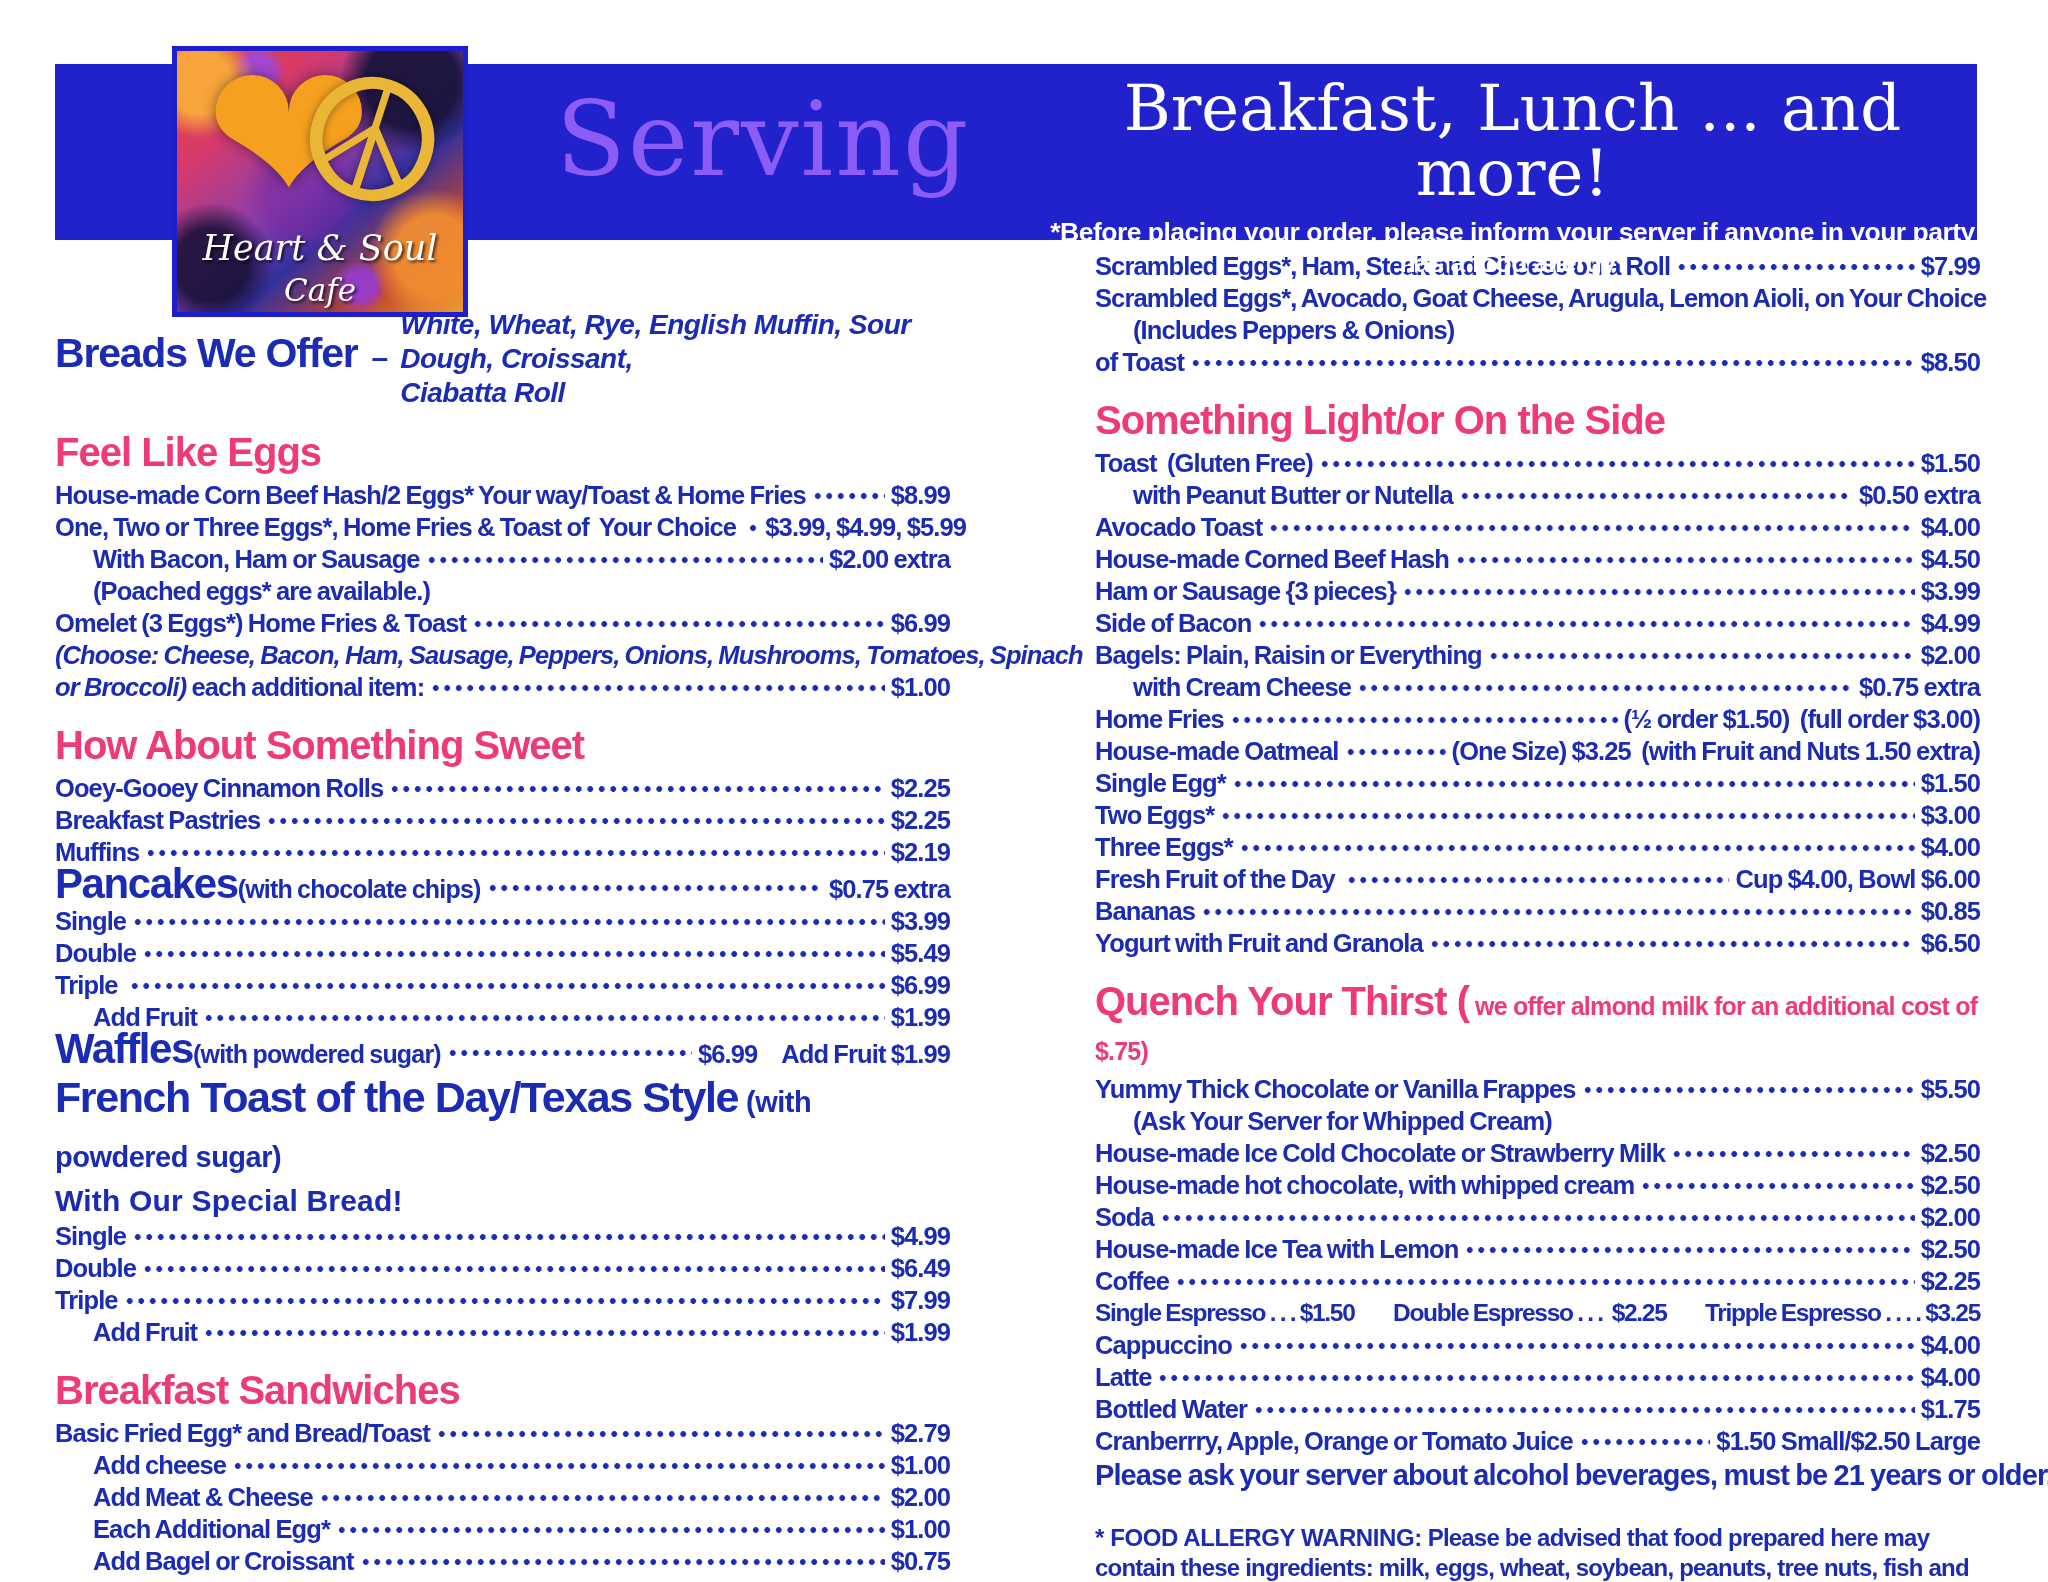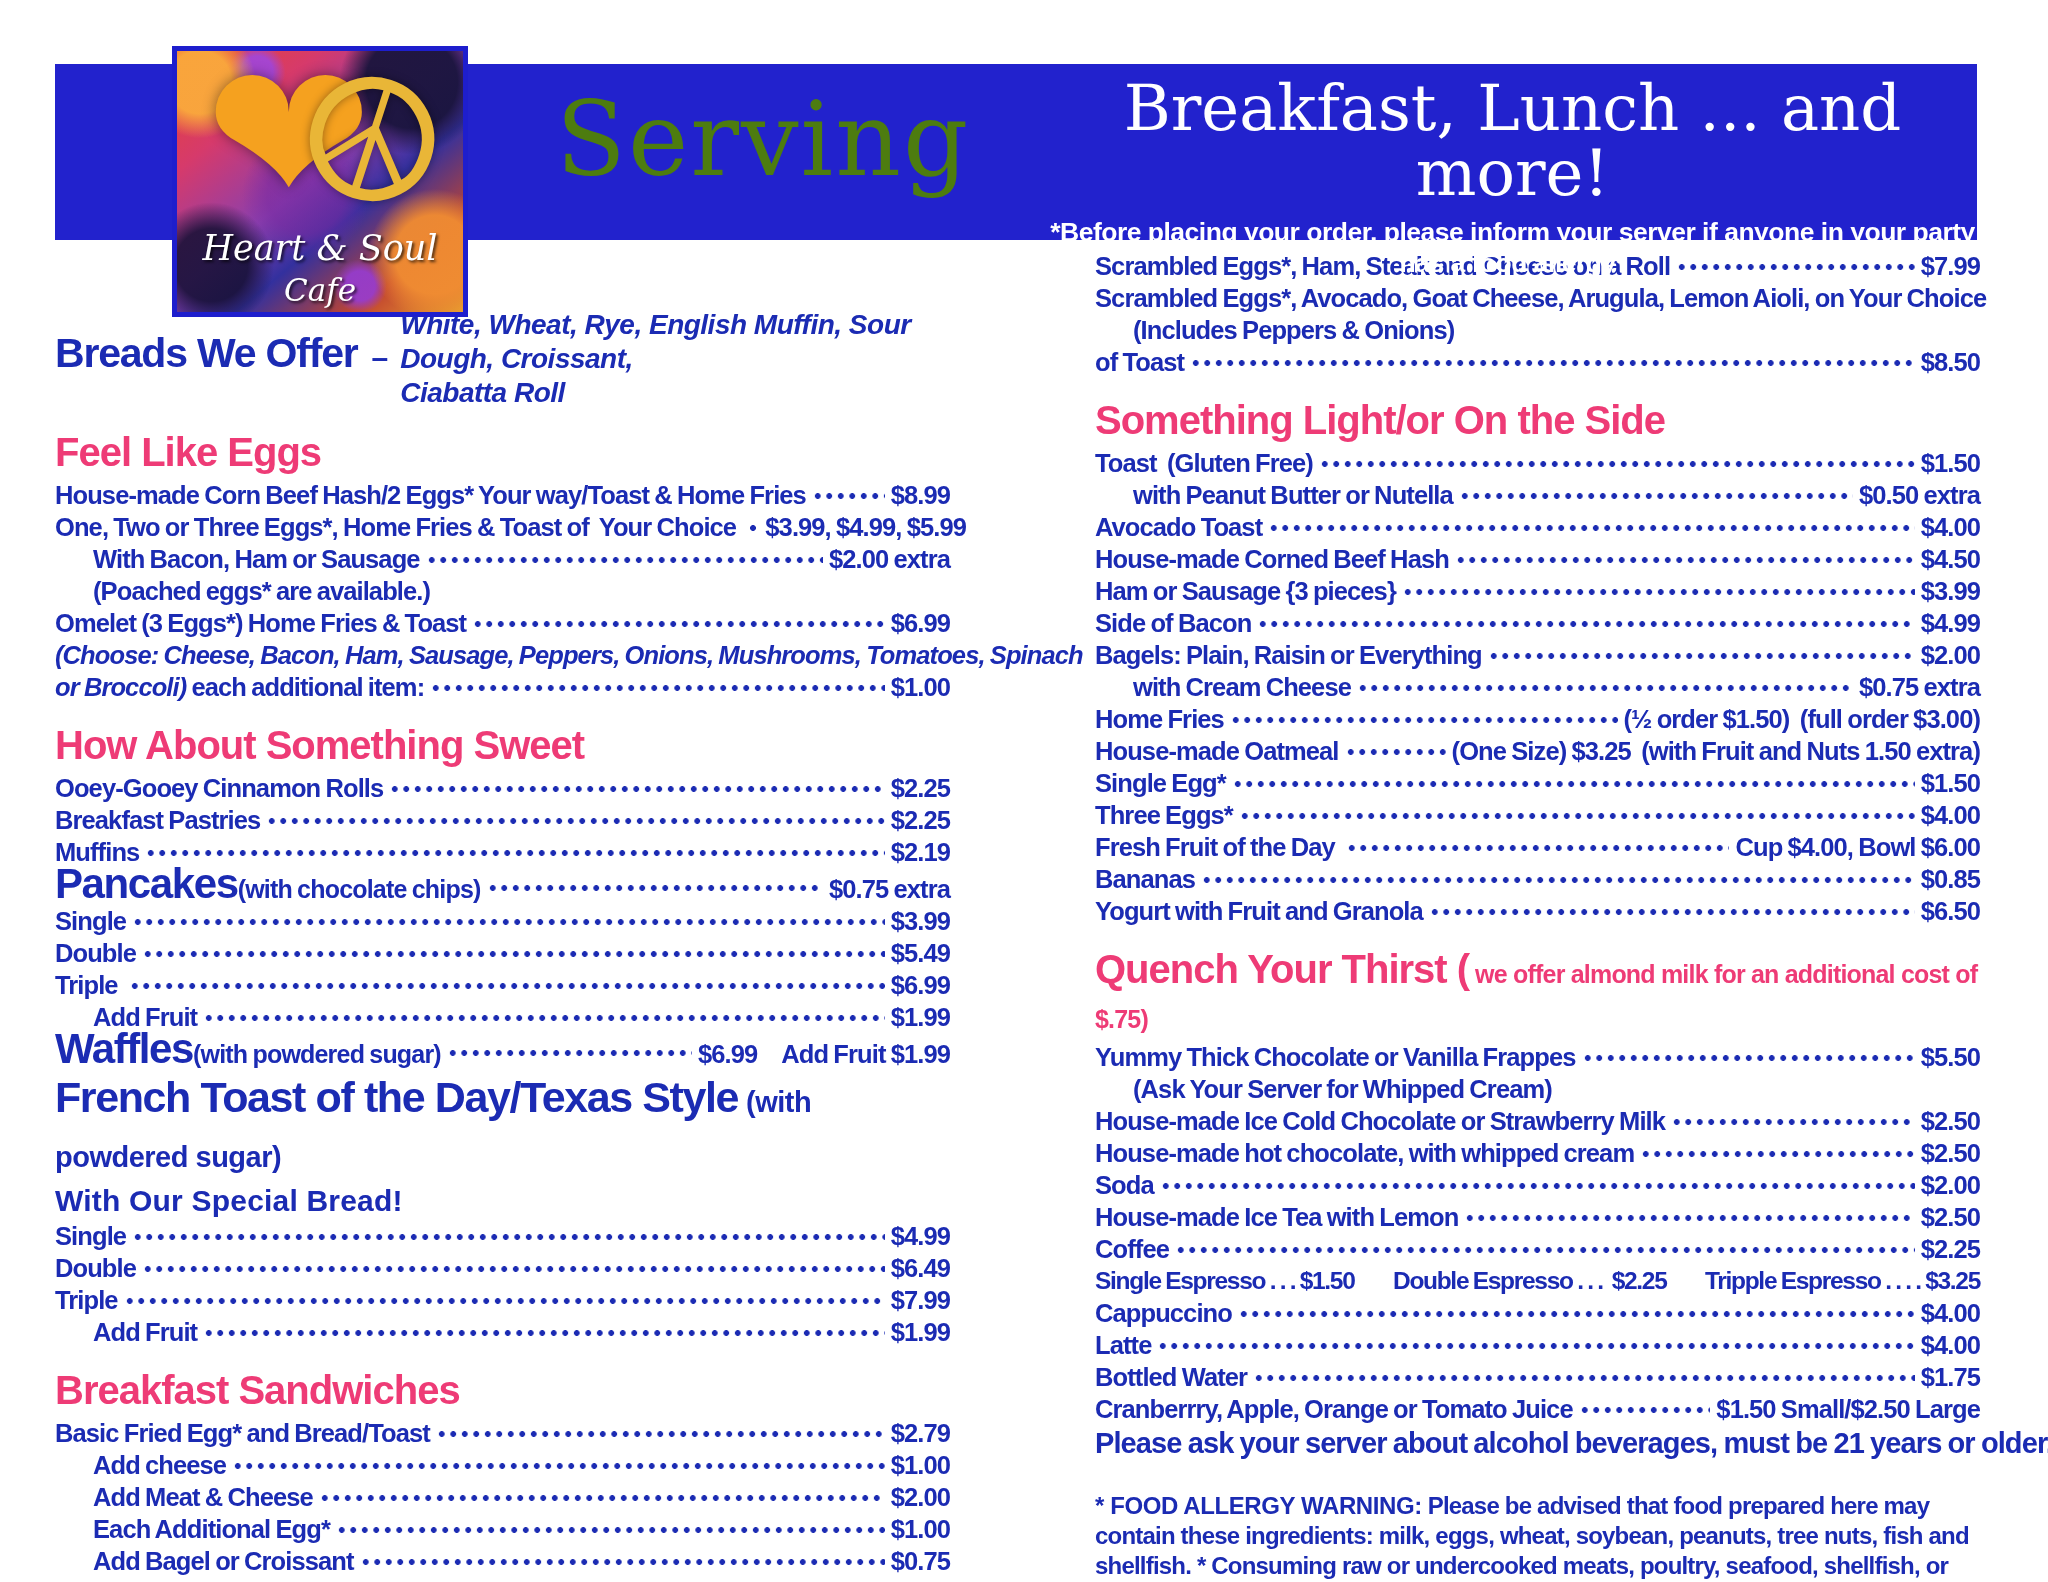--- a/index.html
+++ b/index.html
@@ -28,21 +28,21 @@
   .logo-heart::before{content:"\2764";}
   .logo-peace{position:absolute;left:118px;top:6px;font-size:170px;line-height:1;color:#e9b637;
         transform:rotate(18deg);text-shadow:0 0 10px rgba(0,0,0,.4);font-family:"DejaVu Sans",sans-serif;}
   .logo-peace::before{content:"\262E";}
   .logo-line1{position:absolute;left:0;bottom:44px;width:100%;text-align:center;color:#fff;
         font-family:"DejaVu Serif",serif;font-style:italic;font-size:35px;
         text-shadow:2px 2px 3px rgba(0,0,0,.7);}
   .logo-line2{position:absolute;left:0;bottom:4px;width:100%;text-align:center;color:#fff;
         font-family:"DejaVu Serif",serif;font-style:italic;font-size:31px;
         text-shadow:2px 2px 3px rgba(0,0,0,.7);}
-  .serving{position:absolute;left:556px;top:80px;z-index:2;color:#4d7c0f;
+  .serving{position:absolute;left:556px;top:80px;z-index:2;color:#8b5cf6;
         font-family:"DejaVu Serif",serif;font-size:102px;letter-spacing:2px;text-align:right;}
   .hdr-right{position:absolute;left:1045px;top:76px;width:935px;z-index:2;color:#fff;text-align:center;}
   .hdr-title{font-family:"DejaVu Serif",serif;font-size:64px;line-height:1.02;letter-spacing:0px;}
   .hdr-note{margin-top:10px;font-size:26.5px;font-weight:bold;letter-spacing:-0.5px;}
   
   .col{position:absolute;font-weight:bold;color:var(--blue);}
   .col-left{left:55px;top:296px;width:895px;}
   .col-right{left:1095px;top:250px;width:885px;}
   
   .breads{display:flex;align-items:center;margin-bottom:4px;}
@@ -313,20 +313,25 @@
             <span class="nm"><span>House-made Oatmeal</span></span>
             <span class="ld"></span>
             <span class="pr">(One Size) $3.25  (with Fruit and Nuts 1.50 extra)</span>
           </div>
           <div class="row">
             <span class="nm"><span>Single Egg*</span></span>
             <span class="ld"></span>
             <span class="pr">$1.50</span>
           </div>
           <div class="row">
+            <span class="nm"><span>Two Eggs*</span></span>
+            <span class="ld"></span>
+            <span class="pr">$3.00</span>
+          </div>
+          <div class="row">
             <span class="nm"><span>Three Eggs*</span></span>
             <span class="ld"></span>
             <span class="pr">$4.00</span>
           </div>
           <div class="row">
             <span class="nm"><span>Fresh Fruit of the Day </span></span>
             <span class="ld"></span>
             <span class="pr">Cup $4.00, Bowl $6.00</span>
           </div>
           <div class="row">

